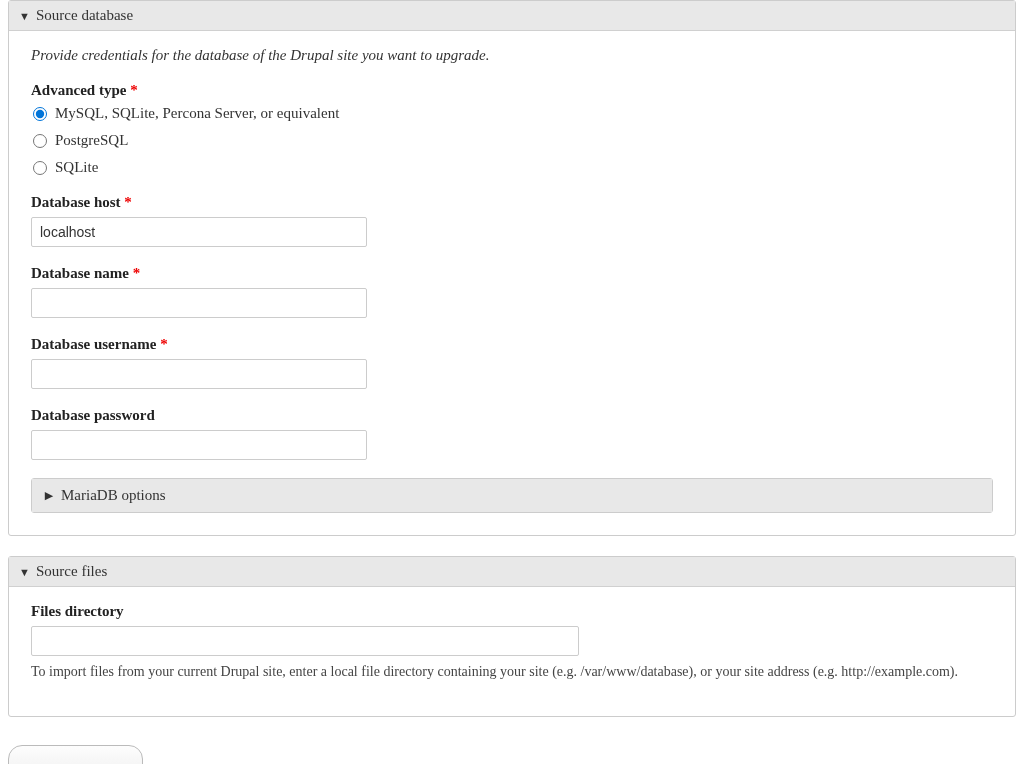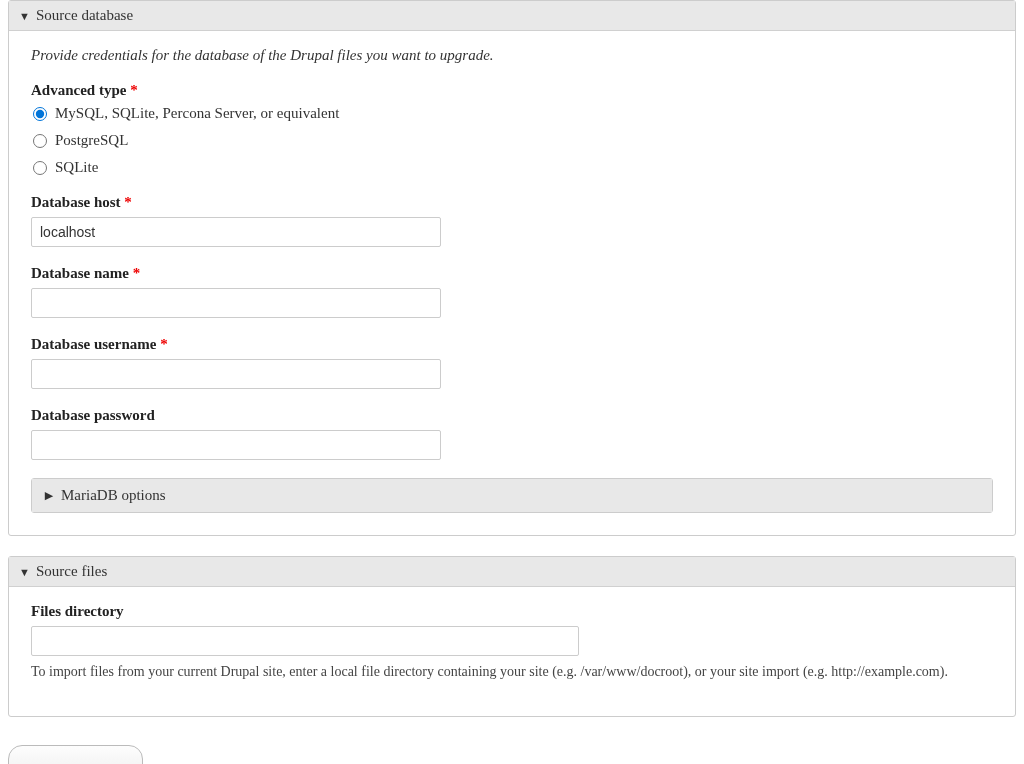--- a/index.html
+++ b/index.html
@@ -70,21 +70,21 @@
       color: #333;
       cursor: pointer;
     }
     input[type="radio"] {
       width: 14px;
       height: 14px;
       accent-color: #0074d9;
       cursor: pointer;
     }
     .text-input {
-      width: 410px;
+      width: 336px;
       max-width: 100%;
       padding: 6px 8px;
       font-size: 14px;
       border: 1px solid #ccc;
       border-radius: 2px;
       font-family: Arial, sans-serif;
       color: #333;
     }
     .text-input-wide {
       width: 548px;
@@ -127,21 +127,21 @@
 </head>
 <body>
 
 <div class="fieldset">
   <div class="fieldset-header">
     <span class="tri">▼</span>
     <span class="title">Source database</span>
   </div>
   <div class="fieldset-body">
 
-    <div class="description">Provide credentials for the database of the Drupal files you want to upgrade.</div>
+    <div class="description">Provide credentials for the database of the Drupal site you want to upgrade.</div>
 
     <div class="form-item">
       <label class="form-label">
         <span>Advanced type</span>
         <span class="required-mark">*</span>
       </label>
       <div class="radio-list">
         <div class="radio-row">
           <input type="radio" name="db_type" id="r-mysql" checked="" style="">
           <label for="r-mysql">MySQL, SQLite, Percona Server, or equivalent</label>
@@ -203,21 +203,21 @@
     <span class="tri">▼</span>
     <span class="title">Source files</span>
   </div>
   <div class="fieldset-body">
 
     <div class="form-item" style="margin-bottom:12px;">
       <label class="form-label">
         <span>Files directory</span>
       </label>
       <input type="text" class="text-input text-input-wide" value="" style="">
-      <div class="help-text">To import files from your current Drupal site, enter a local file directory containing your site (e.g. /var/www/docroot), or your site import (e.g. http://example.com).</div>
+      <div class="help-text">To import files from your current Drupal site, enter a local file directory containing your site (e.g. /var/www/database), or your site address (e.g. http://example.com).</div>
     </div>
 
   </div>
 </div>
 
 <div class="actions">
   <button class="btn">Review upgrade</button>
 </div>
 
 </body></html>

